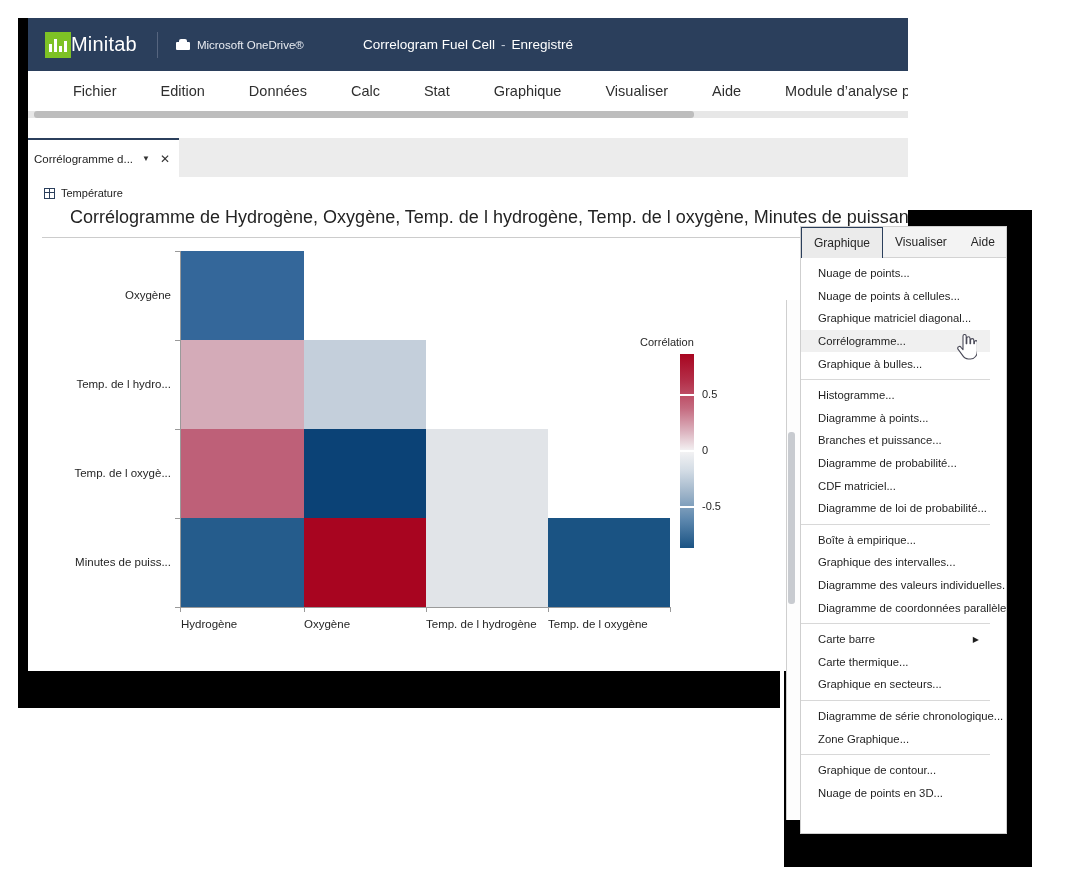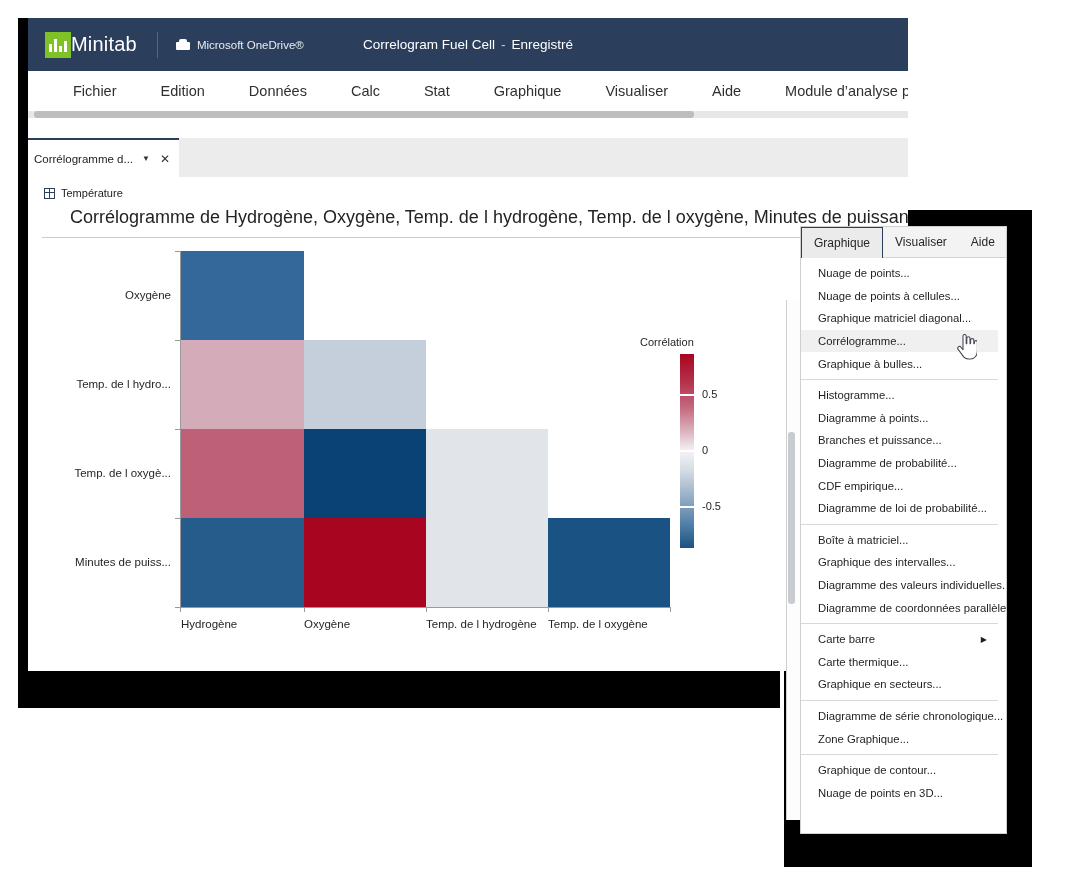--- a/index.html
+++ b/index.html
@@ -158,21 +158,21 @@
     background: #f3f3f3; border-bottom: 1px solid #d3d3d3;
   }
   .menu-tab {
     display: flex; align-items: center; padding: 0 12px;
     font-size: 12px; color: #262626; white-space: nowrap;
   }
   .menu-tab.selected {
     background: #ebebeb; border: 1px solid #2b3f5c; border-bottom: none;
     margin-bottom: -1px;
   }
-  .menu-list { padding: 4px 8px 0 0; background: #ffffff; }
+  .menu-list { padding: 4px 16px 0 0; background: #ffffff; }
   .menu-item {
     height: 22.6px; display: flex; align-items: center;
     padding-left: 17px; font-size: 11.3px; color: #1f1f1f;
     white-space: nowrap; position: relative;
   }
   .menu-item.hover { background: #f0f0f0; }
   .menu-item .submenu-arrow {
     position: absolute; right: 11px; font-size: 8px; color: #1f1f1f;
   }
   .menu-sep { height: 1px; background: #d8d8d8; margin: 4px 0; }
@@ -356,30 +356,30 @@
       <div class="menu-item">
         <span>Diagramme à points...</span>
         </div>
       <div class="menu-item">
         <span>Branches et puissance...</span>
         </div>
       <div class="menu-item">
         <span>Diagramme de probabilité...</span>
         </div>
       <div class="menu-item">
-        <span>CDF empirique...</span>
+        <span>CDF matriciel...</span>
         </div>
       <div class="menu-item">
         <span>Diagramme de loi de probabilité...</span>
         </div>
 
       <div class="menu-sep"></div>
 
       <div class="menu-item">
-        <span>Boîte à matriciel...</span>
+        <span>Boîte à empirique...</span>
         </div>
       <div class="menu-item">
         <span>Graphique des intervalles...</span>
         </div>
       <div class="menu-item">
         <span>Diagramme des valeurs individuelles...</span>
         </div>
       <div class="menu-item">
         <span>Diagramme de coordonnées parallèles...</span>
         </div>

